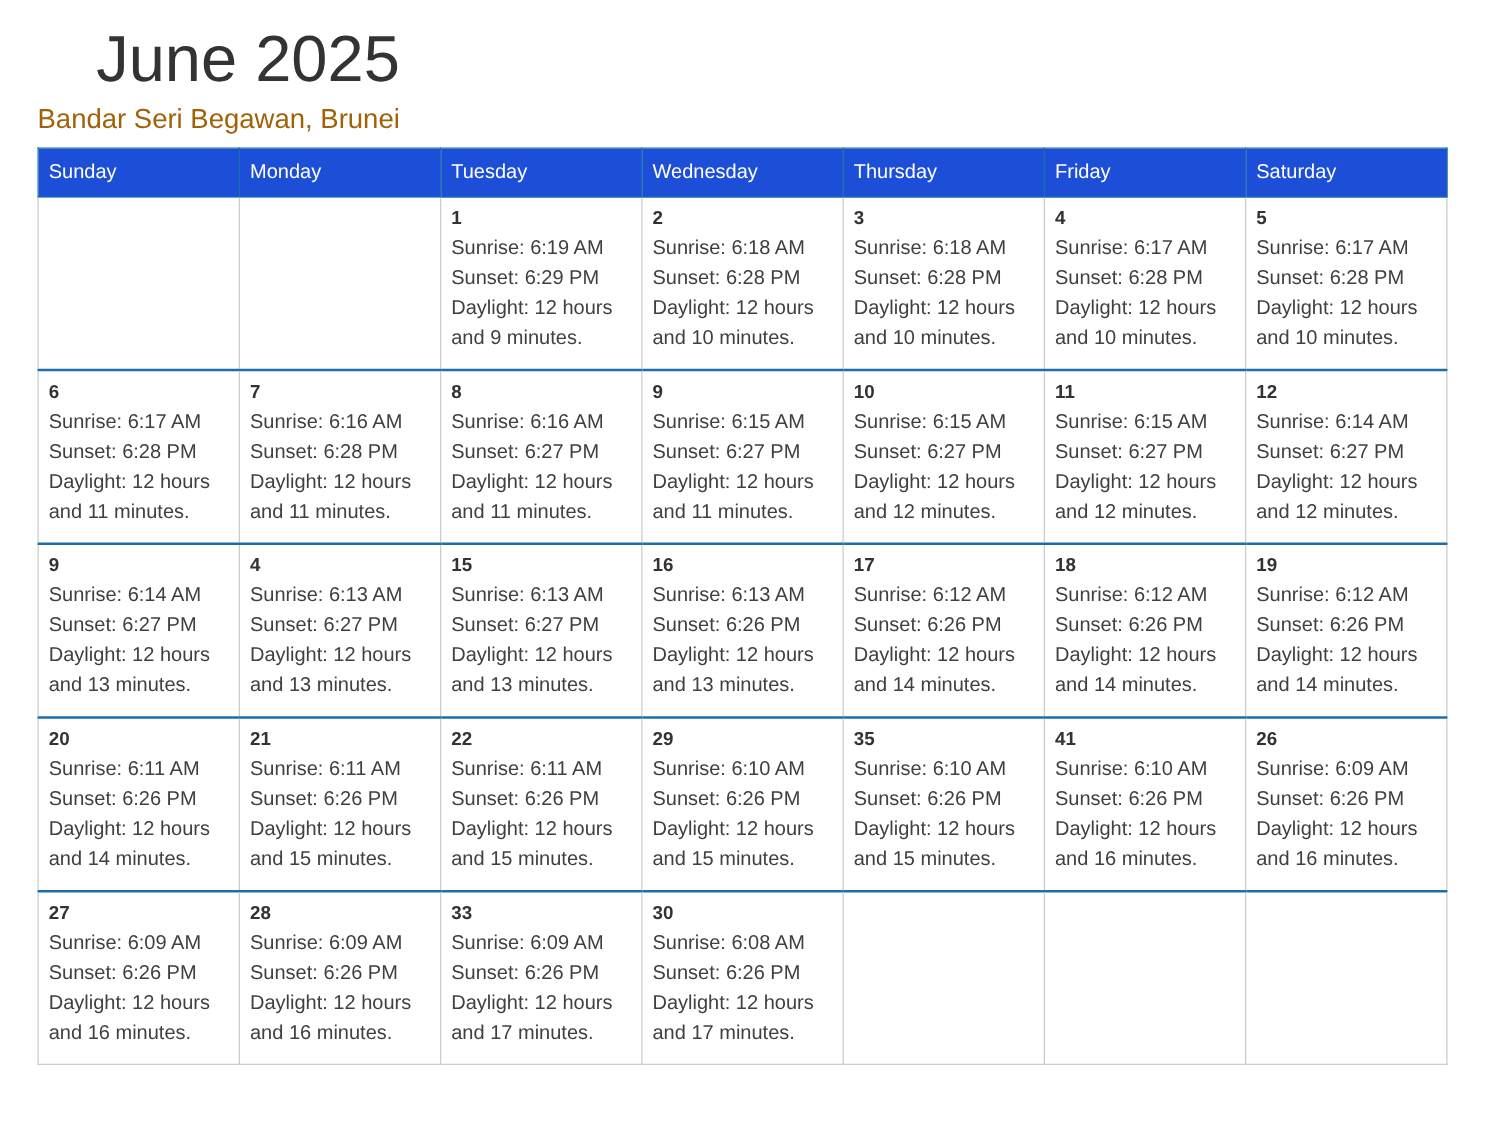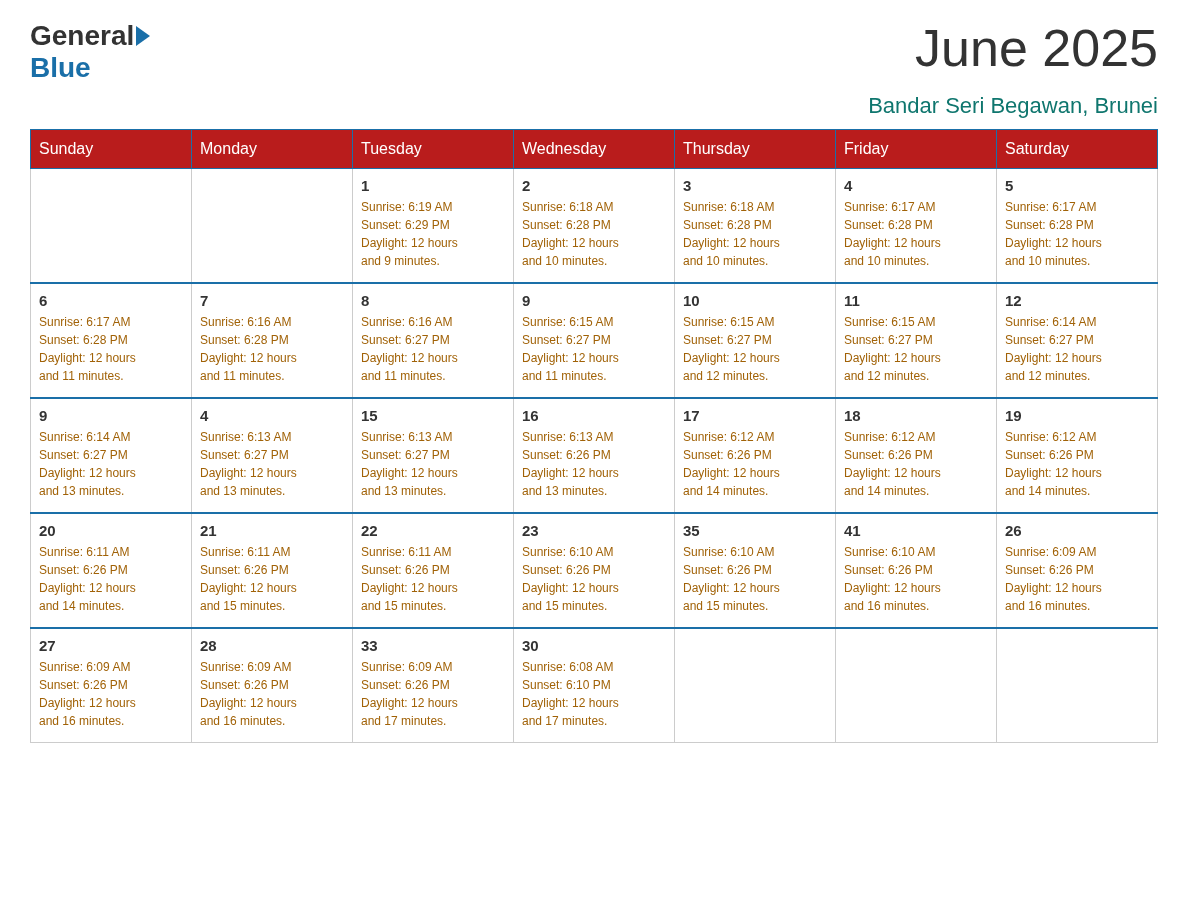--- a/index.html
+++ b/index.html
@@ -57,32 +57,32 @@
 
     .month-title {
       font-size: 52px;
       font-weight: normal;
       color: #333;
       line-height: 1.1;
     }
 
     .location-title {
       font-size: 22px;
-      color: #0f766e;
-      margin-top: 16px;
+      color: #a16207;
+      margin-top: 5px;
     }
 
     .calendar {
       width: 100%;
       border-collapse: collapse;
       margin-top: 10px;
     }
 
     .calendar th {
-      background-color: #b91c1c;
+      background-color: #1d4ed8;
       color: #fff;
       padding: 10px 8px;
       text-align: left;
       font-size: 16px;
       font-weight: normal;
       border: 1px solid #1a6fa8;
     }
 
     .calendar td {
       vertical-align: top;
@@ -93,44 +93,37 @@
     }
 
     .day-number {
       font-size: 15px;
       font-weight: bold;
       color: #333;
       margin-bottom: 4px;
     }
 
     .day-info {
-      font-size: 12px;
-      color: #a16207;
+      font-size: 16px;
+      color: #404040;
       line-height: 1.5;
     }
 
     .empty-cell {
       background: #fff;
     }
 
     .row-separator td {
       border-top: 2px solid #1a6fa8;
     }
   </style>
 </head>
 <body>
 
 <div class="header">
-  <div class="logo">
-    <div class="logo-text">
-      <span class="logo-general">General</span>
-      <div class="logo-arrow"></div>
-    </div>
-    <span class="logo-blue">Blue</span>
-  </div>
   <div class="title-section">
     <div class="month-title">June 2025</div>
     <div class="location-title">Bandar Seri Begawan, Brunei</div>
   </div>
 </div>
 
 <table class="calendar">
   <thead>
     <tr>
     <th>Sunday</th>
@@ -300,21 +293,21 @@
 and 15 minutes.</div>
         </td>
         <td>
           <div class="day-number">22</div>
           <div class="day-info" style="white-space: pre-line;">Sunrise: 6:11 AM
 Sunset: 6:26 PM
 Daylight: 12 hours
 and 15 minutes.</div>
         </td>
         <td>
-          <div class="day-number">23</div>
+          <div class="day-number">29</div>
           <div class="day-info" style="white-space: pre-line;">Sunrise: 6:10 AM
 Sunset: 6:26 PM
 Daylight: 12 hours
 and 15 minutes.</div>
         </td>
         <td>
           <div class="day-number">35</div>
           <div class="day-info" style="white-space: pre-line;">Sunrise: 6:10 AM
 Sunset: 6:26 PM
 Daylight: 12 hours
@@ -353,21 +346,21 @@
         <td>
           <div class="day-number">33</div>
           <div class="day-info" style="white-space: pre-line;">Sunrise: 6:09 AM
 Sunset: 6:26 PM
 Daylight: 12 hours
 and 17 minutes.</div>
         </td>
         <td>
           <div class="day-number">30</div>
           <div class="day-info" style="white-space: pre-line;">Sunrise: 6:08 AM
-Sunset: 6:10 PM
+Sunset: 6:26 PM
 Daylight: 12 hours
 and 17 minutes.</div>
         </td>
         <td class="empty-cell"></td>
         <td class="empty-cell"></td>
         <td class="empty-cell"></td>
       </tr>
     </tbody>
 </table>
 

